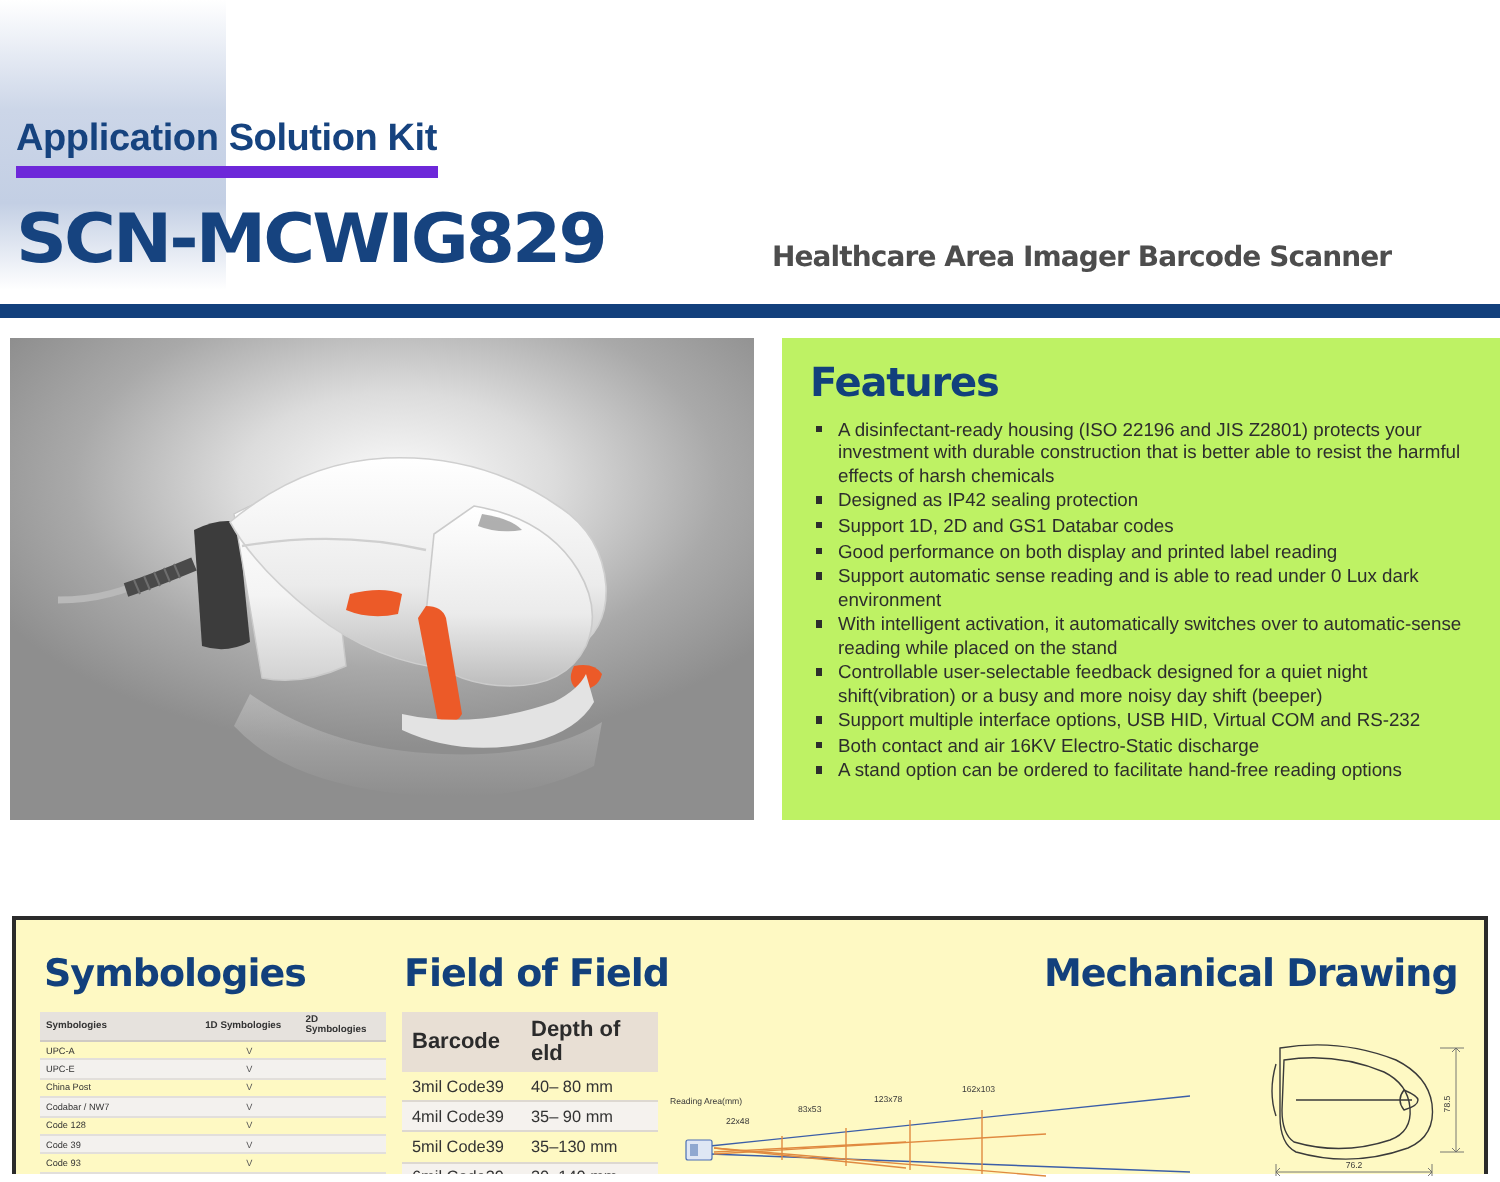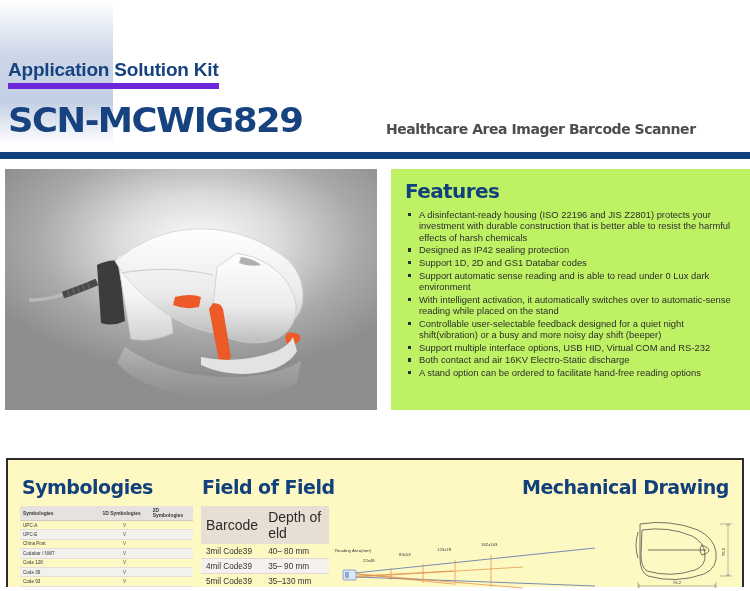--- a/index.html
+++ b/index.html
@@ -54,21 +54,21 @@
   .sym-tbl th { background:#e6e2dd; font-weight:bold; text-align:left; font-size:4.9px;
     padding:2px 3px; border-bottom:1px solid #cfcac4; }
   .sym-tbl td { padding:1.7px 3px; border-bottom:1px solid #e2dfdb; }
   .sym-tbl tr:nth-child(even) td { background:#f3f1ee; }
   .sym-tbl .ck { text-align:center; color:#555; }
   .sym-tbl col.c1 { width:46%; } .sym-tbl col.c2 { width:29%; } .sym-tbl col.c3 { width:25%; }
 
   
   .dof-tbl { position:absolute; left:193px; top:46px; width:128px; font-size:8.2px;
     color:#333; }
-  .dof-tbl th { background:#e8dfd4; font-weight:normal; text-align:left; font-size:14px;
+  .dof-tbl th { background:#e8dfd4; font-weight:bold; text-align:left; font-size:11px;
     padding:3px 5px; color:#2b2b2b; }
   .dof-tbl td { padding:2.6px 5px; border-bottom:1px solid #ddd8d1; }
   .dof-tbl tr:nth-child(even) td { background:#f5f2ee; }
 
   
   .read-diag { position:absolute; left:333px; top:540px; width:270px; height:51px; }
   .mech-diag { position:absolute; left:628px; top:512px; width:118px; height:79px; }
   .dlabel { font-size:4.3px; fill:#3a3a3a; font-family:"Liberation Sans", sans-serif; }
 </style>
 </head>
@@ -134,20 +134,21 @@
       <path d="M120 178 q40 28 96 30 q52 2 80 -16 l-4 22 q-40 20 -96 14 q-58 -6 -84 -34 z" fill="url(#reflG)"></path>
     </svg>
   </div>
 
   <div class="features">
     <h2>Features</h2>
     <ul id="features-list">
         <li>A disinfectant-ready housing (ISO 22196 and JIS Z2801) protects your investment with durable construction that is better able to resist the harmful effects  of harsh chemicals</li>
         <li>Designed as IP42 sealing protection</li>
         <li>Support 1D, 2D and GS1 Databar codes</li>
+        <li>Good performance on both display and printed label reading</li>
         <li>Support automatic sense reading and is able to read under 0 Lux dark environment</li>
         <li>With intelligent activation, it automatically switches over to automatic-sense reading while placed on the stand</li>
         <li>Controllable user-selectable feedback designed for a quiet night shift(vibration) or a busy and more noisy day shift (beeper)</li>
         <li>Support multiple interface options, USB HID, Virtual COM and RS-232</li>
         <li>Both contact and air 16KV Electro-Static discharge</li>
         <li>A stand option can be ordered to facilitate hand-free reading options</li>
       </ul>
   </div>
 
   <div class="panel">

